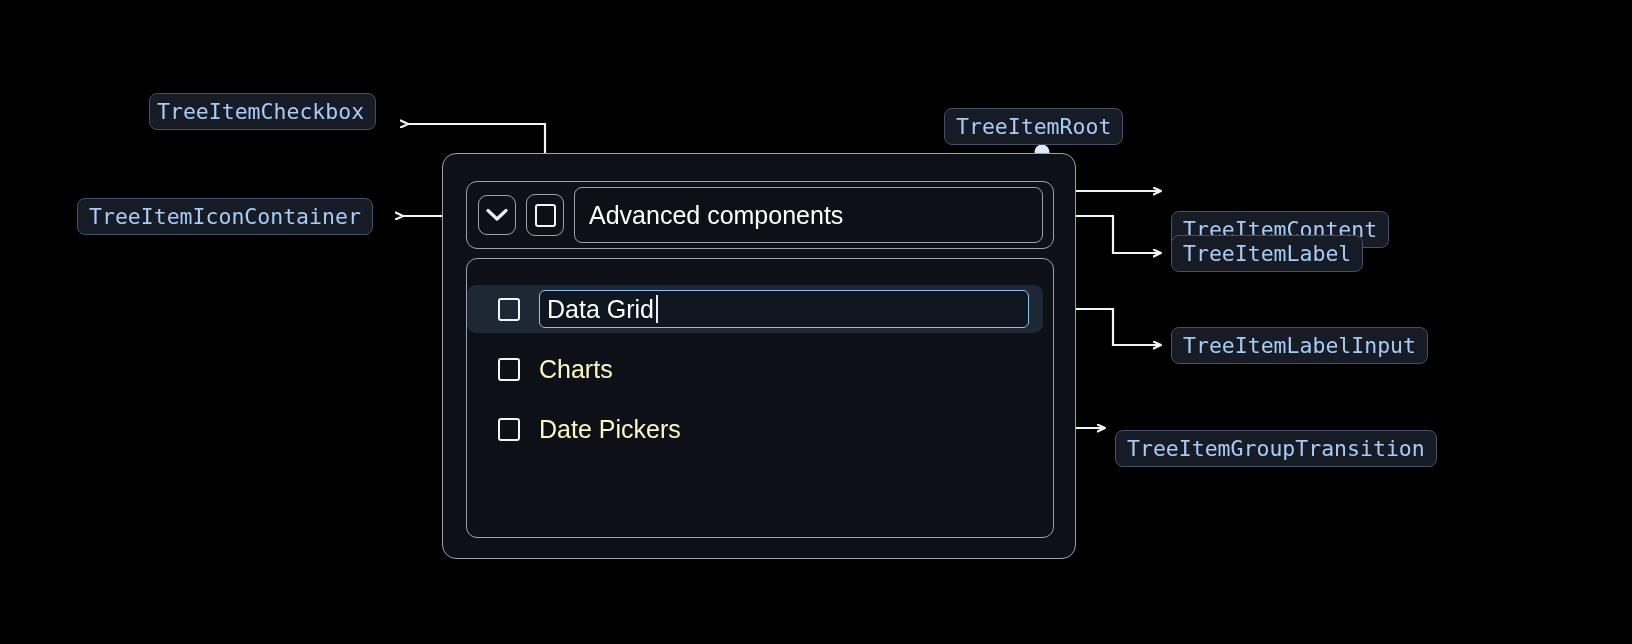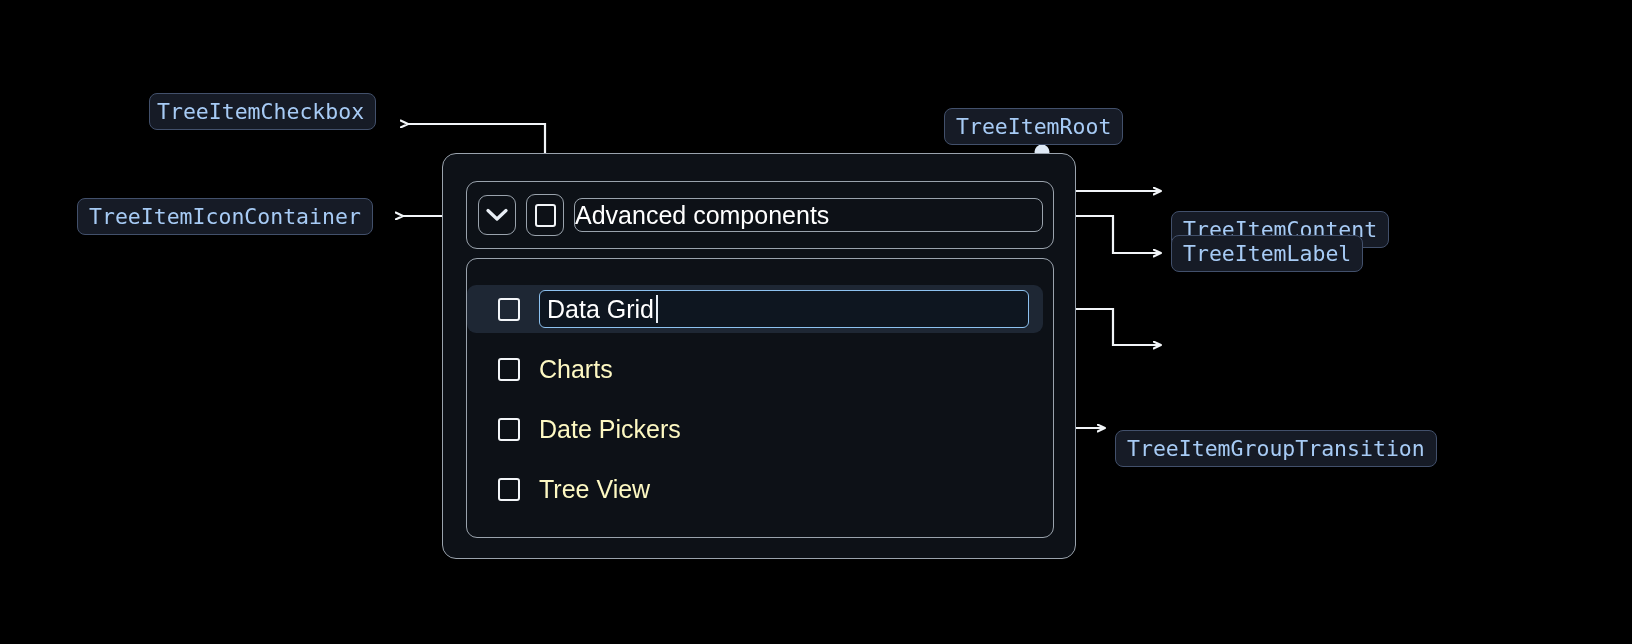--- a/index.html
+++ b/index.html
@@ -95,26 +95,27 @@
   }
   .cb-square {
     width: 21px;
     height: 23px;
     box-sizing: border-box;
     border: 2.6px solid #f2f5f8;
     border-radius: 3px;
   }
   .tree-label {
     flex: 1;
-    height: 34px;
+    height: 56px;
     box-sizing: border-box;
     border: 1.5px solid #9aa3ad;
     border-radius: 8px;
     display: flex;
     align-items: center;
+    padding-left: 14px;
     color: #ffffff;
     font-size: 25px;
     margin-right: 10px;
   }
 
   .group-transition {
     position: absolute;
     left: 466px;
     top: 258px;
     width: 588px;
@@ -232,20 +233,23 @@
   </div>
 
   <div class="chip" style="left:1171px; top:173px;margin-top:38px;">
     <span>TreeItemContent</span>
   </div>
 
   <div class="chip" style="left:1171px; top:235px;align-items:center;">
     <span>TreeItemLabel</span>
   </div>
 
+  <div class="chip" style="left:1171px; top:327px;">
+    <span>TreeItemLabelInput</span>
+  </div>
 
   <div class="chip" style="left:1115px; top:410px;margin-top:20px;">
     <span>TreeItemGroupTransition</span>
   </div>
 
   <div class="tree-root"></div>
 
   <div class="tree-content">
 
     <div class="icon-container">
@@ -276,19 +280,15 @@
     <div class="tree-item">
       <div class="item-cb"></div>
       <span class="item-text">Charts</span>
     </div>
 
     <div class="tree-item">
       <div class="item-cb"></div>
       <span class="item-text">Date Pickers</span>
     </div>
 
-    <div class="tree-item">
-      <div class="item-cb"></div>
-      <span class="item-text">Tree View</span>
-    </div>
   </div>
 
 </div>
 
 </body></html>

